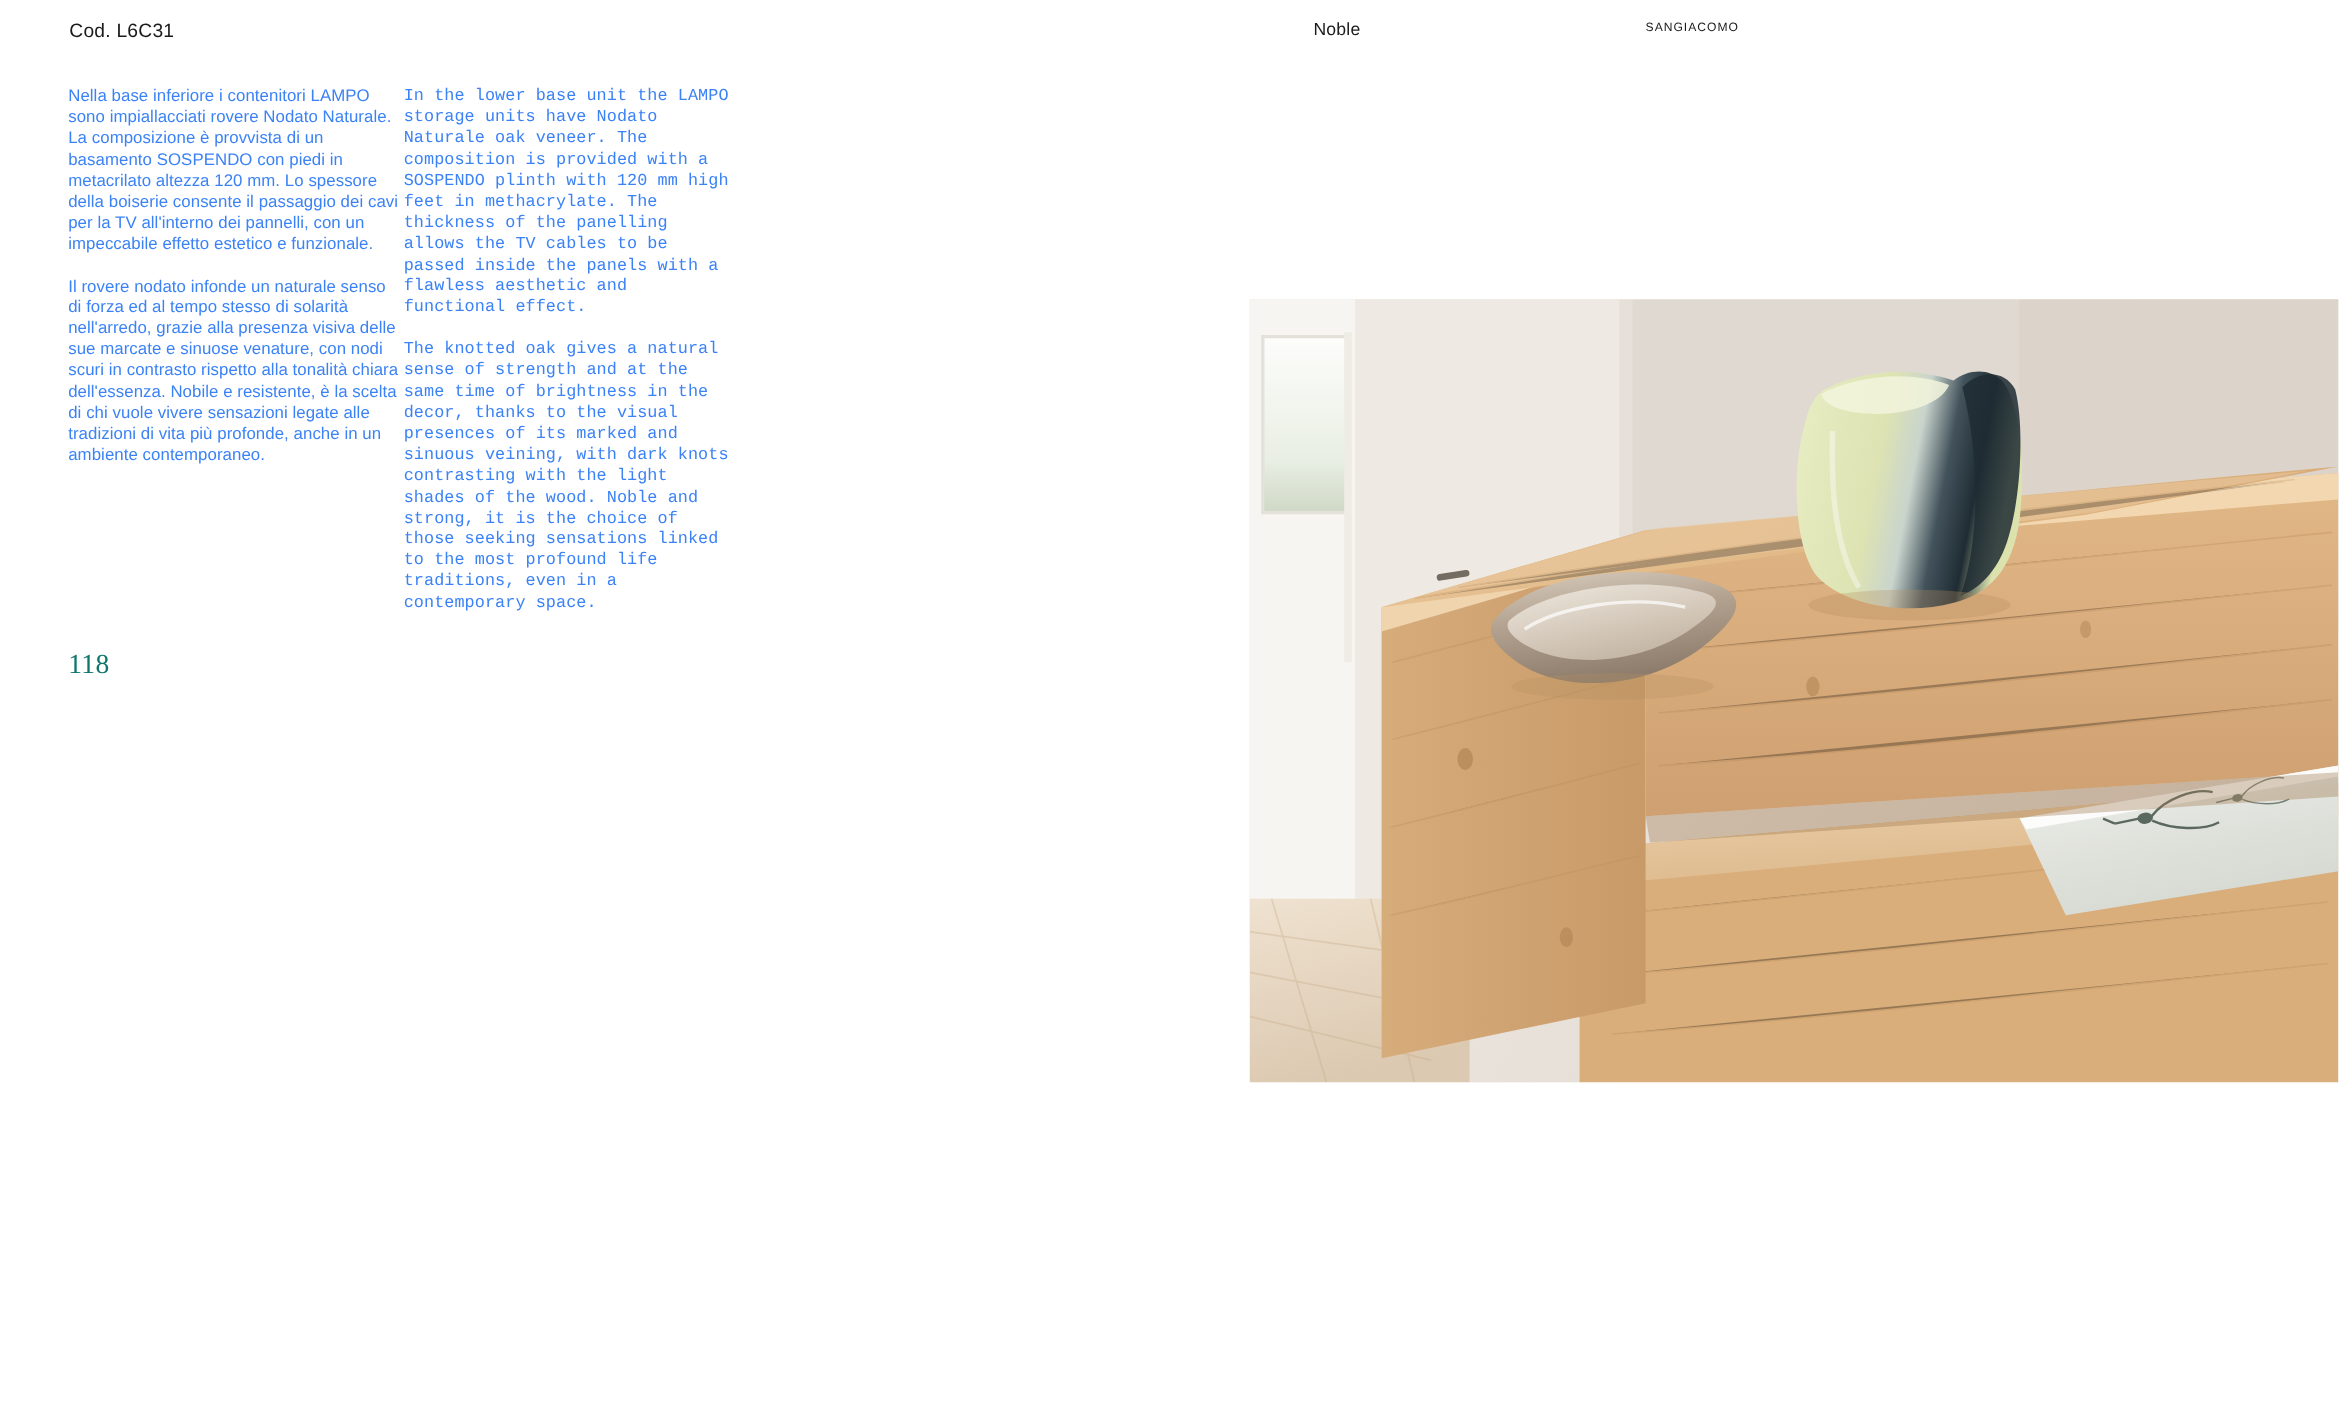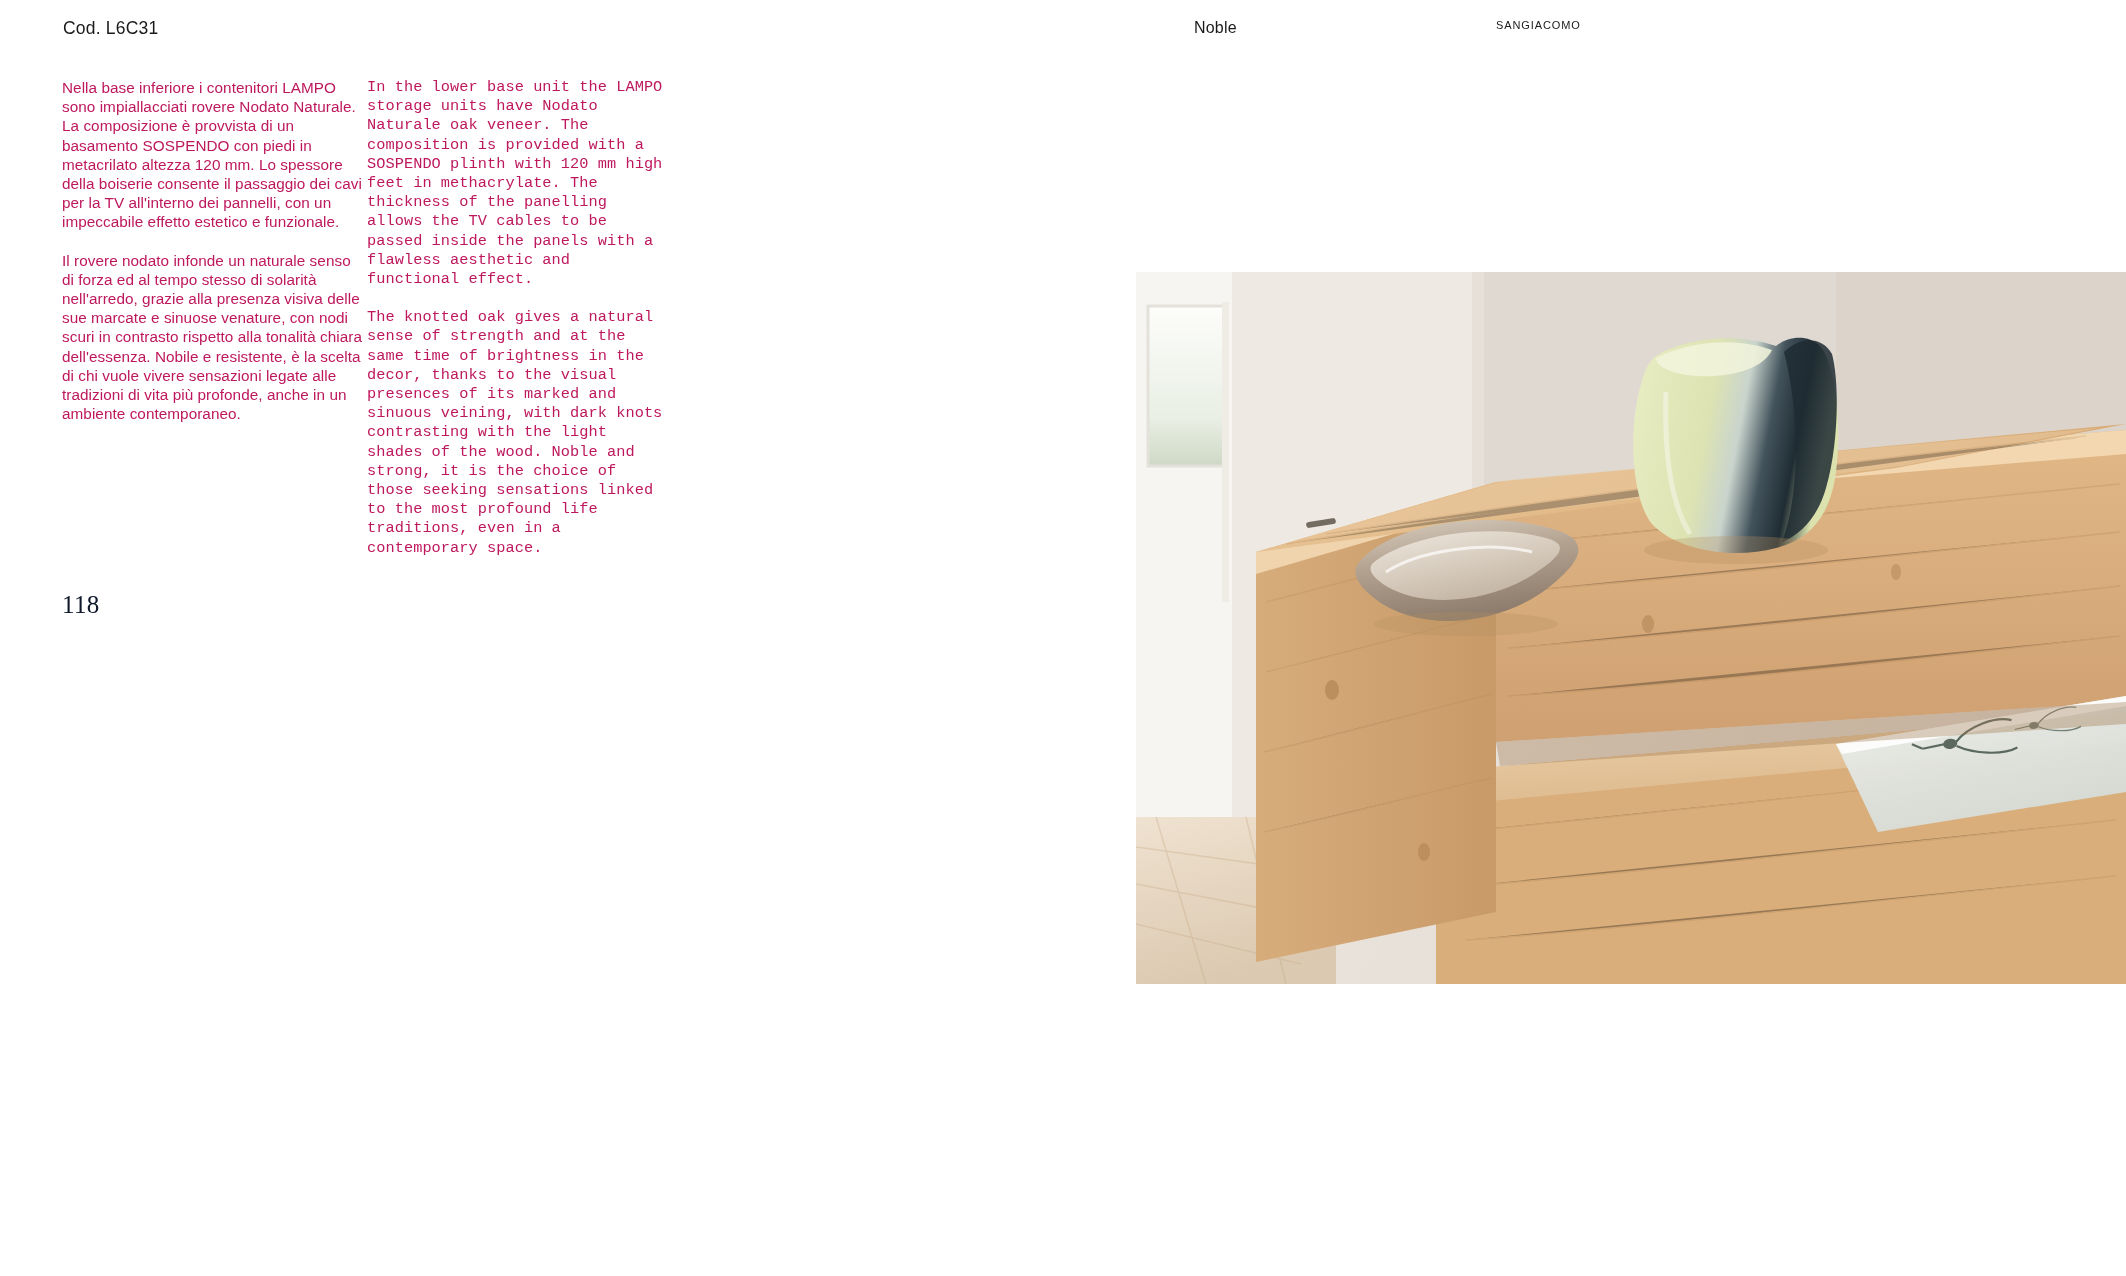--- a/index.html
+++ b/index.html
@@ -51,21 +51,21 @@
     color: #1a1a1a;
     white-space: nowrap;
   }
 
   
   .col {
     position: absolute;
     font-size: 15.3px;
     line-height: 19.2px;
     letter-spacing: 0.05px;
-    color: #be185d;
+    color: #3b82f6;
   }
   .col-it {
     left: 62px;
     top: 78px;
     width: 300px;
   }
   .col-en {
     left: 367px;
     top: 78px;
     width: 300px;
@@ -79,21 +79,21 @@
   }
 
   
   .page-number {
     position: absolute;
     left: 62px;
     top: 591px;
     font-family: "Liberation Serif", serif;
     font-size: 25px;
     letter-spacing: 0.4px;
-    color: #0f172a;
+    color: #0f766e;
   }
 
   
   .photo {
     position: absolute;
     left: 1136px;
     top: 272px;
     width: 990px;
     height: 712px;
     overflow: hidden;

